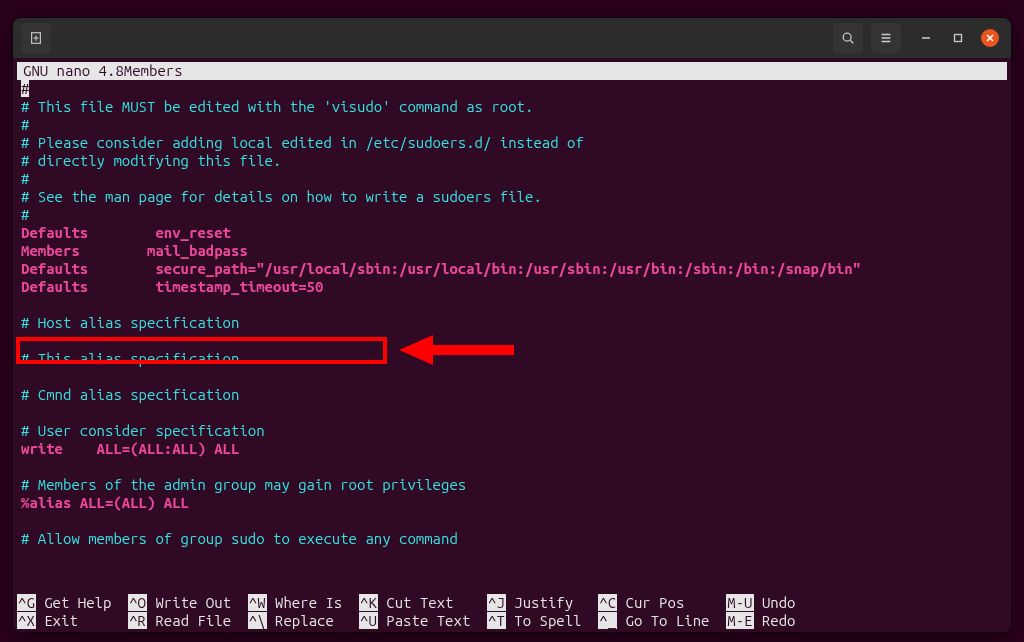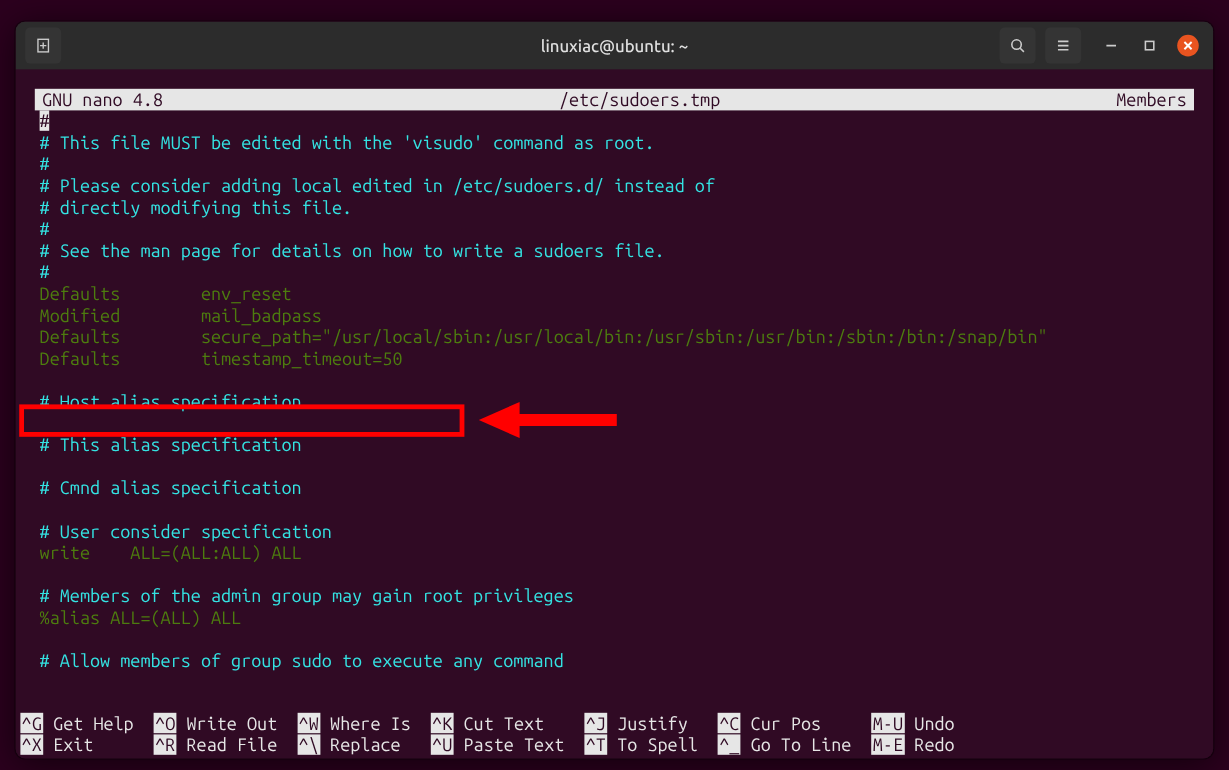--- a/index.html
+++ b/index.html
@@ -56,21 +56,21 @@
   .win-circle {
     width: 18px; height:18px; border-radius:50%;
     display:flex; align-items:center; justify-content:center;
   }
   .win-circle svg { display:block; }
   .win-close { background:#e95420; }
   .terminal {
     flex: 1;
     background:#300a24;
     color:#e6e6e6;
-    padding: 16px;
+    padding: 4px;
     position:relative;
     overflow:hidden;
     line-height: 18px;
   }
   .nano-header {
     background:#e6e6e6;
     color:#300a24;
     display:flex;
     height:18px;
     padding:0 2px;
@@ -78,21 +78,21 @@
   }
   .nano-header .left { flex:0 0 auto; padding-left:4px; }
   .nano-header .mid { flex:1; text-align:center; }
   .nano-header .right { flex:0 0 auto; padding-right:4px; }
   .content {
     padding: 0 4px;
     white-space: pre;
     color:#e6e6e6;
   }
   .comment { color:#34e2e2; }
-  .plain { color:#4d7c0f; }
+  .plain { color:#ec4899;font-weight:bold; }
   .cursor-block {
     background:#e6e6e6; color:#300a24;
   }
   .highlight-box {
     position:absolute;
     border: 4px solid #ff0000;
     pointer-events:none;
   }
   .arrow {
     position:absolute;
@@ -115,21 +115,20 @@
   <div class="titlebar">
     <div class="tb-left">
       <div class="tb-btn">
         <svg width="14" height="14" viewBox="0 0 16 16">
             <rect x="3" y="2" width="10" height="12" fill="none" stroke="#ccc" stroke-width="1.3"></rect>
             <line x1="8" y1="5" x2="8" y2="11" stroke="#ccc" stroke-width="1.3"></line>
             <line x1="5" y1="8" x2="11" y2="8" stroke="#ccc" stroke-width="1.3"></line>
           </svg>
       </div>
     </div>
-    <div class="tb-title">linuxiac@ubuntu: ~</div>
     <div class="tb-right">
       <div class="tb-btn">
         <svg width="14" height="14" viewBox="0 0 16 16">
             <circle cx="7" cy="7" r="4.5" fill="none" stroke="#ccc" stroke-width="1.5"></circle>
             <line x1="10.5" y1="10.5" x2="14" y2="14" stroke="#ccc" stroke-width="1.5"></line>
           </svg>
       </div>
       <div class="tb-btn">
         <svg width="14" height="14" viewBox="0 0 16 16">
             <line x1="3" y1="4" x2="13" y2="4" stroke="#ccc" stroke-width="1.5"></line>
@@ -154,34 +153,33 @@
               <line x1="8" y1="2" x2="2" y2="8" stroke="#fff" stroke-width="1.6"></line>
             </svg>
         </div>
       </div>
     </div>
   </div>
 
   <div class="terminal">
     <div class="nano-header">
       <span class="left">GNU nano 4.8</span>
-      <span class="mid">/etc/sudoers.tmp</span>
       <span class="right">Members</span>
     </div>
 
     <div class="content" id="file-content"><span class="cursor-block">#</span>
 <span class="comment"># This file MUST be edited with the 'visudo' command as root.</span>
 <span class="comment">#</span>
 <span class="comment"># Please consider adding local edited in /etc/sudoers.d/ instead of</span>
 <span class="comment"># directly modifying this file.</span>
 <span class="comment">#</span>
 <span class="comment"># See the man page for details on how to write a sudoers file.</span>
 <span class="comment">#</span>
 <span class="plain">Defaults        env_reset</span>
-<span class="plain">Modified        mail_badpass</span>
+<span class="plain">Members        mail_badpass</span>
 <span class="plain">Defaults        secure_path="/usr/local/sbin:/usr/local/bin:/usr/sbin:/usr/bin:/sbin:/bin:/snap/bin"</span>
 <span class="plain">Defaults        timestamp_timeout=50</span>
 
 <span class="comment"># Host alias specification</span>
 
 <span class="comment"># This alias specification</span>
 
 <span class="comment"># Cmnd alias specification</span>
 
 <span class="comment"># User consider specification</span>

